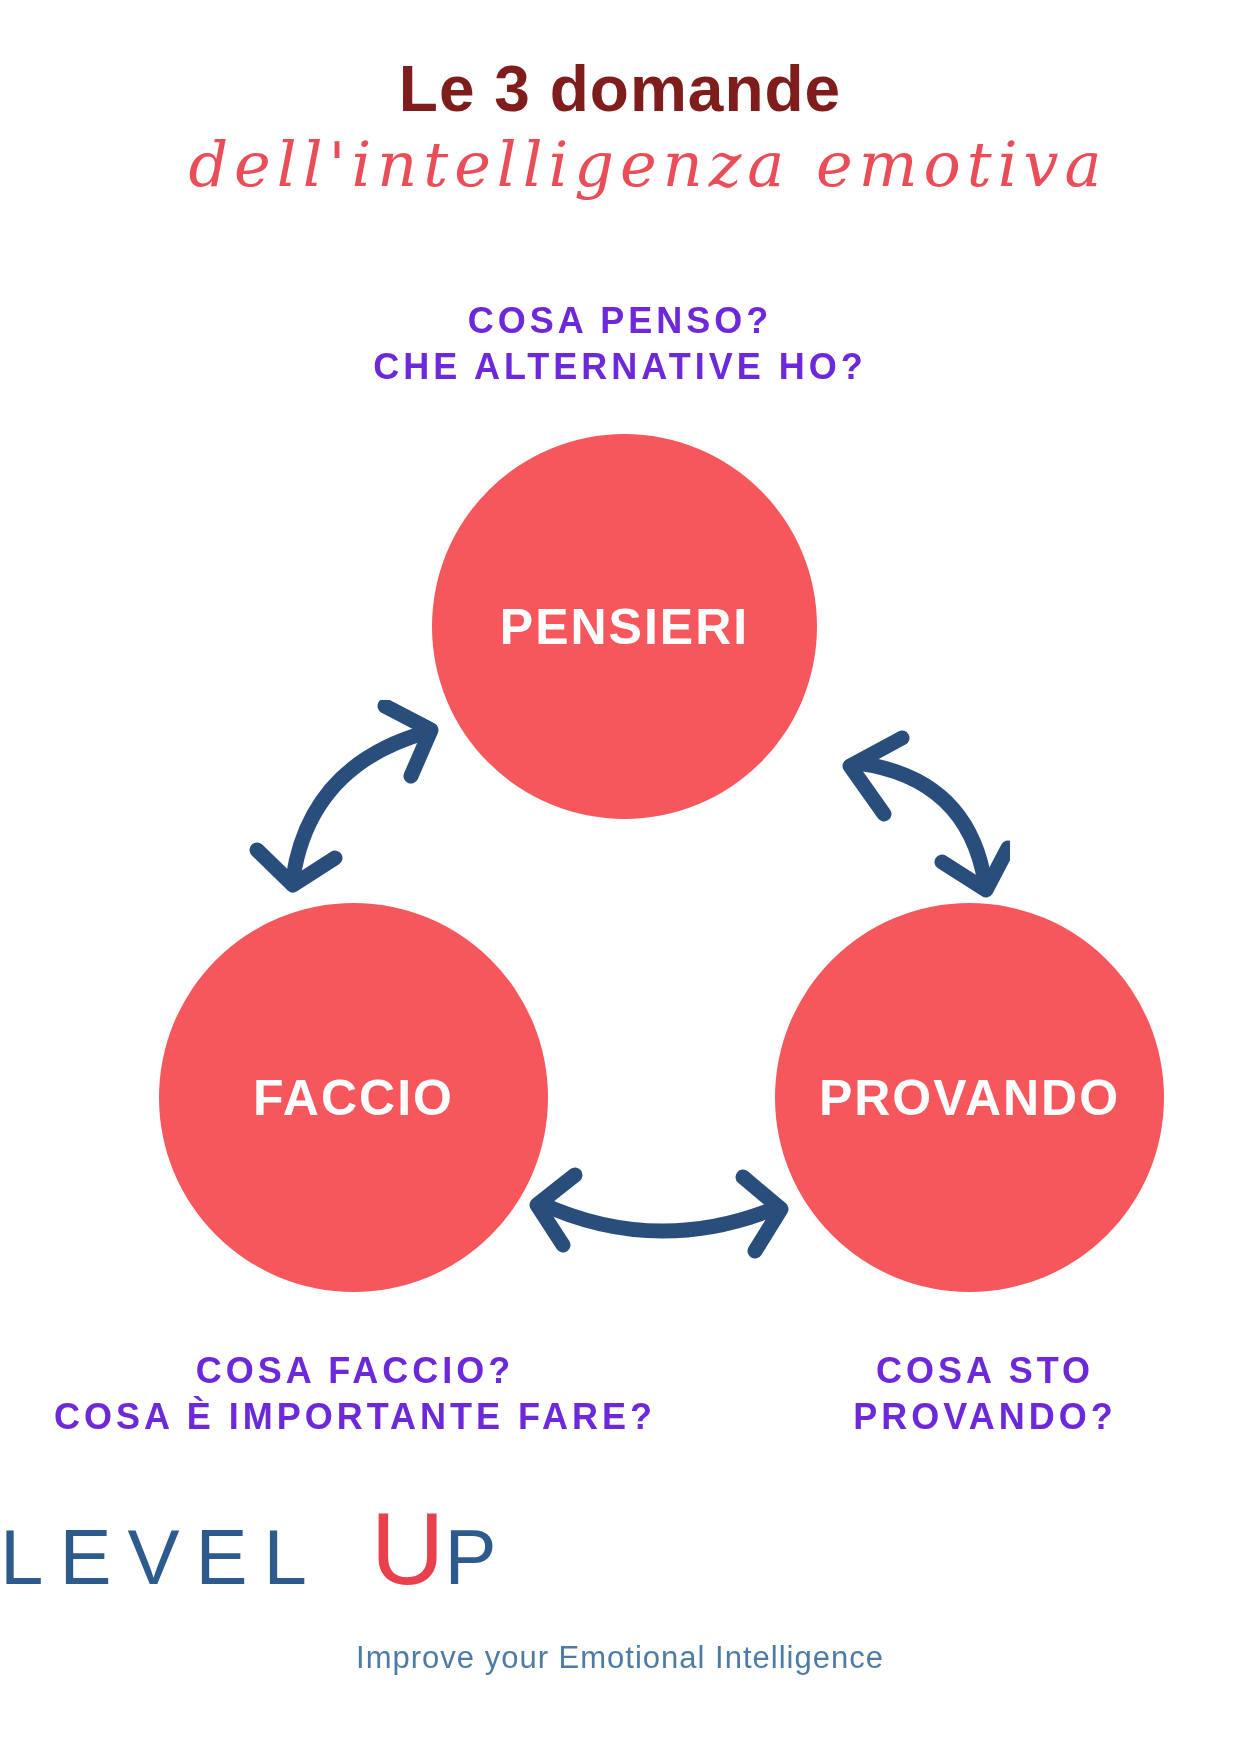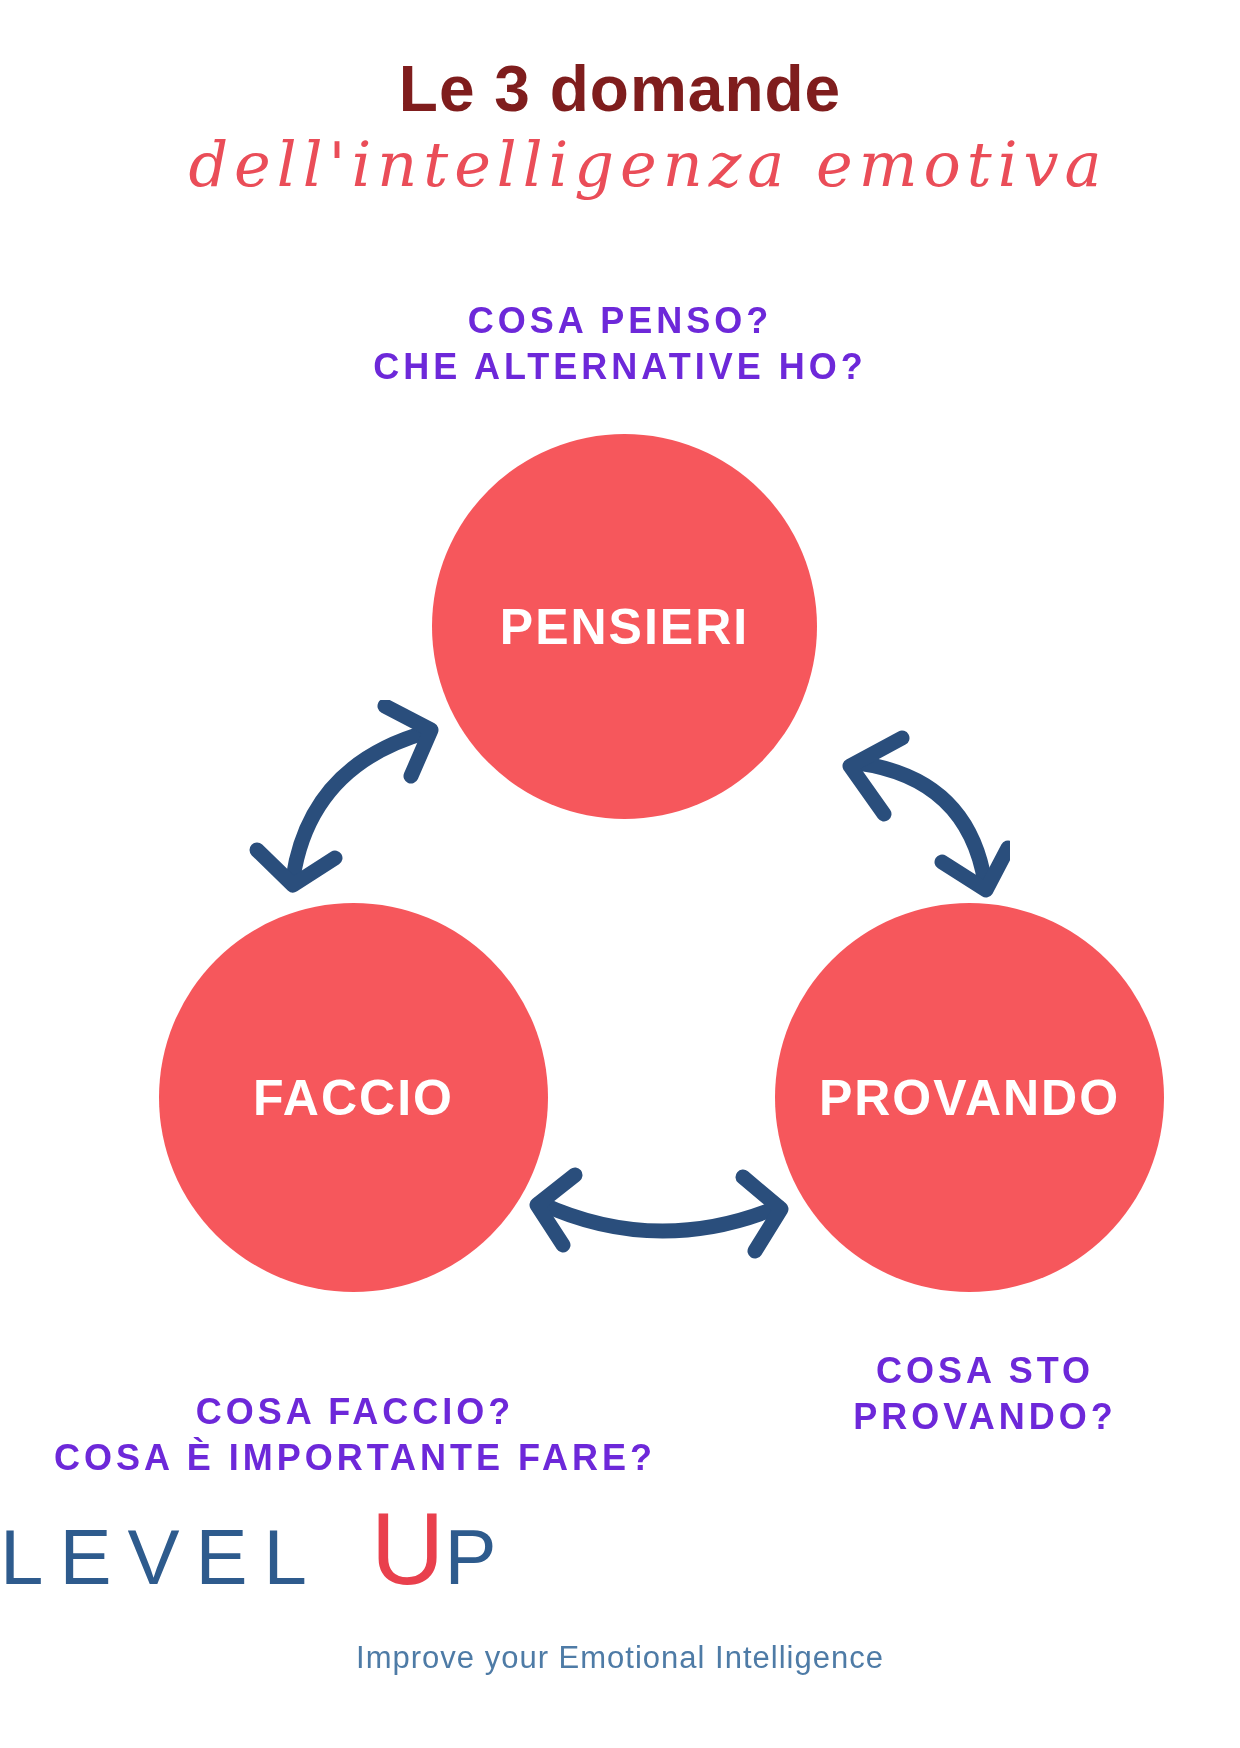--- a/index.html
+++ b/index.html
@@ -26,21 +26,21 @@
     padding-left:28px;
   }
   .question {
     position:absolute;
     text-align:center;
     font-size:36px; font-weight:800; letter-spacing:4px;
     line-height:46px;
     color:#6d28d9;
   }
   .q-top    { top:298px;  left:0;     width:1240px; }
-  .q-bleft  { top:1348px; left:25px;  width:660px;margin-top:41px;  }
+  .q-bleft  { top:1348px; left:25px;  width:660px;  }
   .q-bright { top:1348px; left:735px; width:500px;  }
   .circle {
     position:absolute;
     border-radius:50%;
     background:#F6575C;
     display:flex; align-items:center; justify-content:center;
   }
   .circle span {
     color:#ffffff;
     font-size:50px; font-weight:700; letter-spacing:2px;

